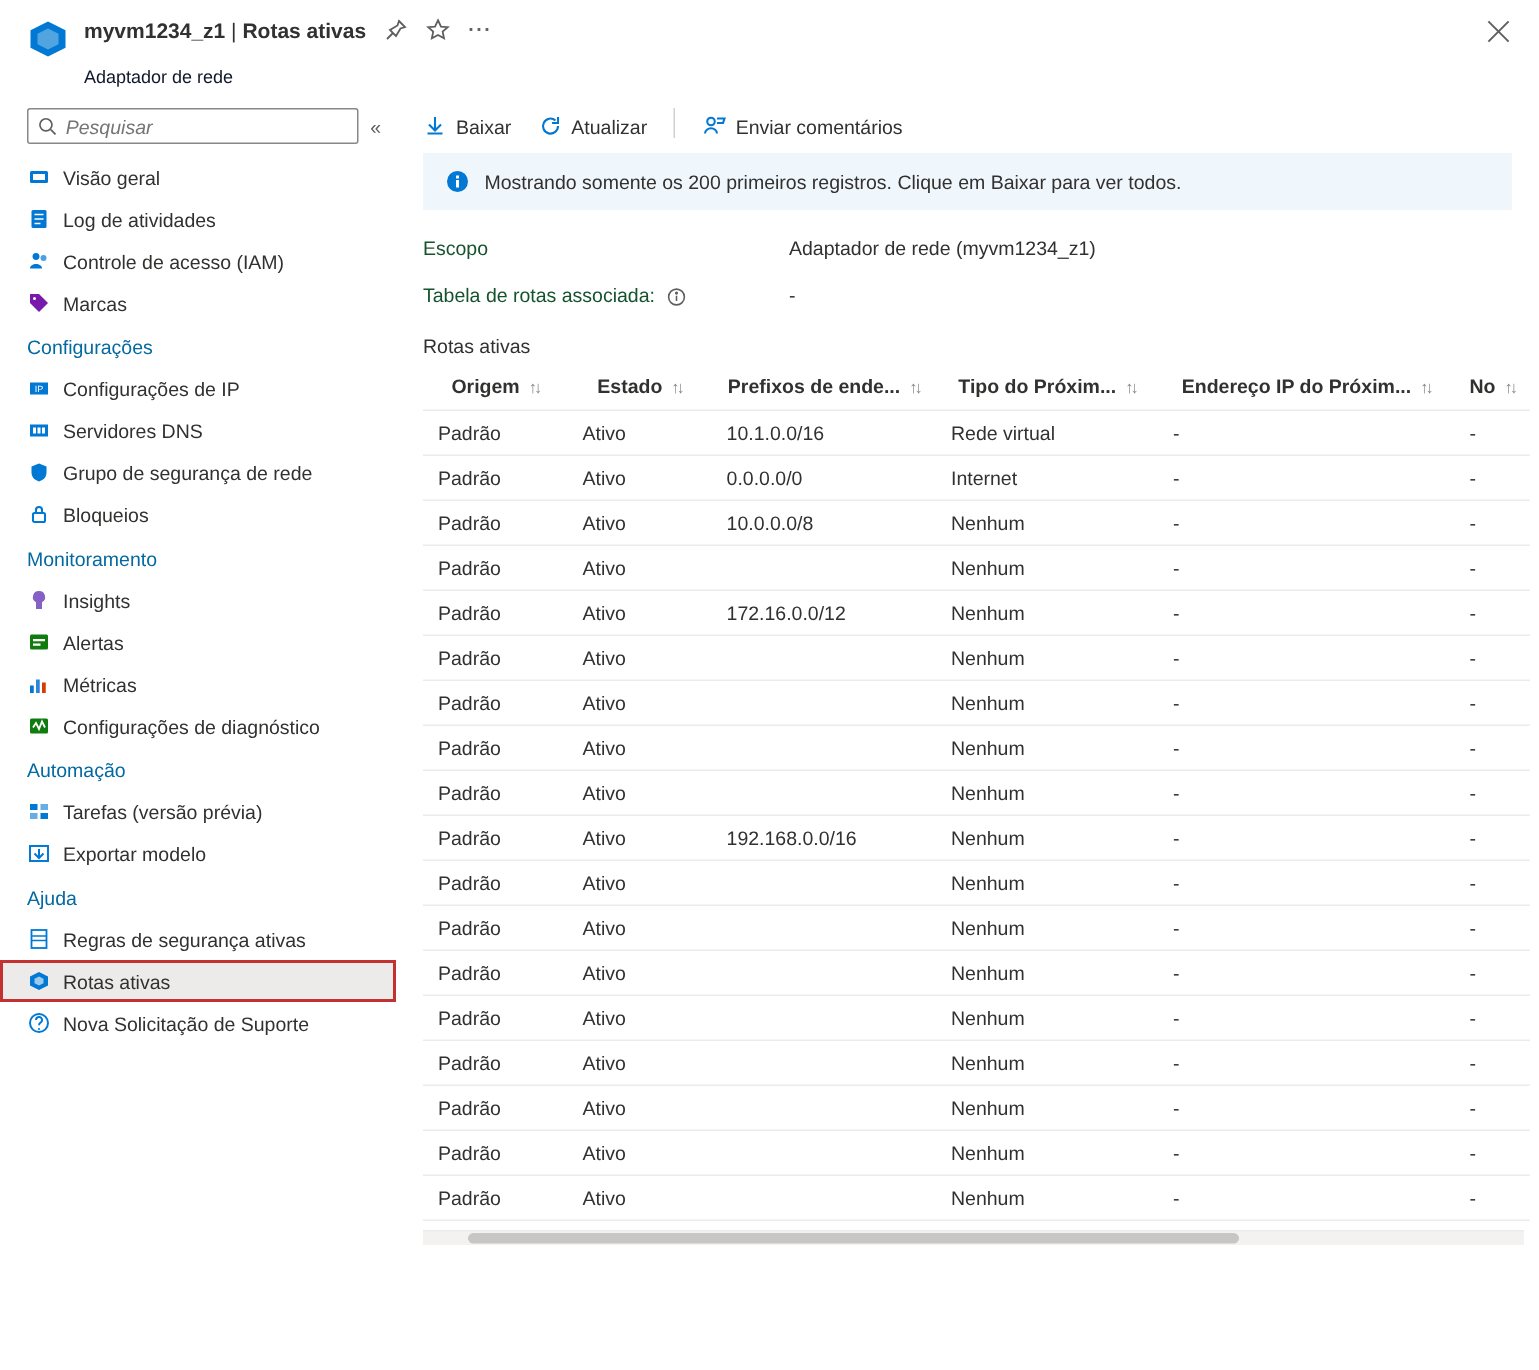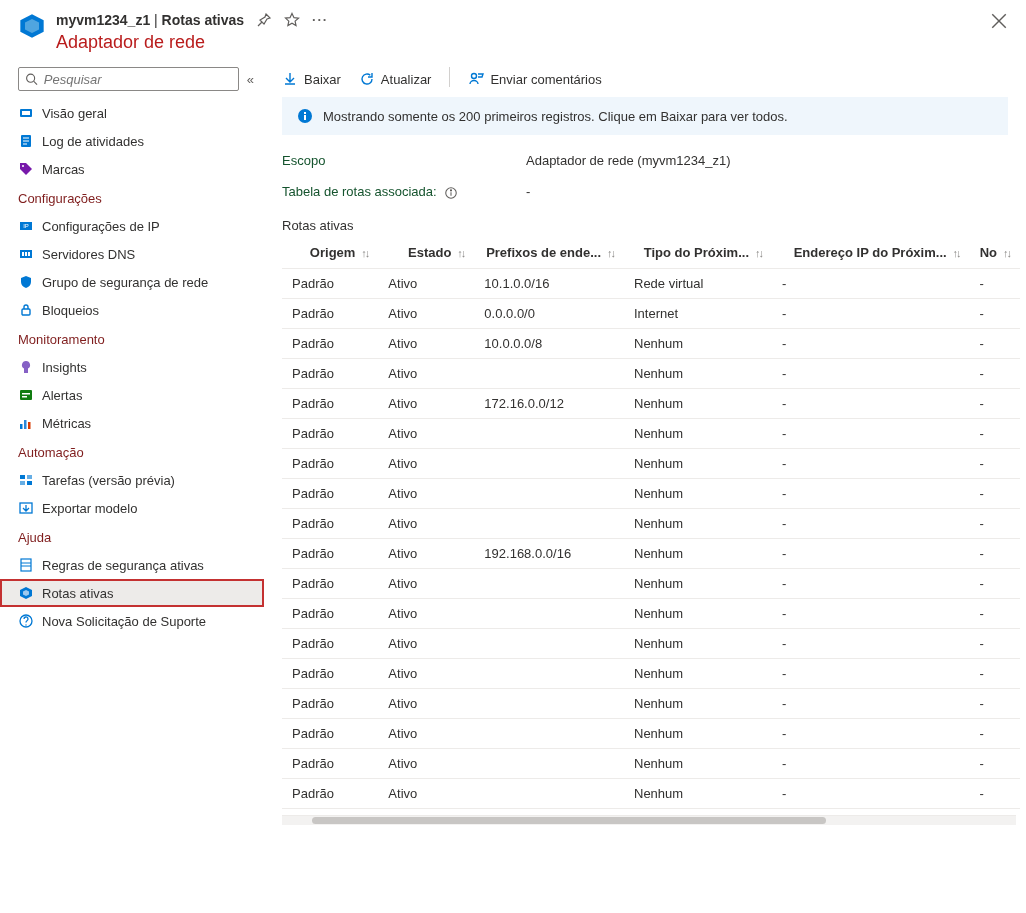--- a/index.html
+++ b/index.html
@@ -13,35 +13,35 @@
   }
   .container { display: flex; flex-direction: column; }
 
   
   .header { display: flex; align-items: flex-start; padding: 12px 18px 4px 18px; }
   .header-icon { width: 28px; height: 28px; margin-right: 10px; flex-shrink: 0; }
   .header-text { flex: 1; }
   .header-title-row { display: flex; align-items: center; gap: 12px; }
   .header-title { font-size: 14px; font-weight: 600; color: #323130; }
   .header-title .sep { font-weight: 400; }
-  .header-subtitle { font-size: 18px; color: #b91c1c; margin-top: 4px; }
+  .header-subtitle { font-size: 12px; color: #0f172a; margin-top: 16px; }
   .icon-btn { width: 16px; height: 16px; color: #605e5c; cursor: pointer; display: inline-flex; }
   .close-btn { width: 18px; height: 18px; color: #605e5c; cursor: pointer; margin-left: auto; }
 
   .body { display: flex; }
 
   
   .sidebar { width: 264px; flex-shrink: 0; padding: 6px 0 10px 0; }
   .search-row { display: flex; align-items: center; gap: 8px; padding: 4px 10px 8px 18px; }
   .search-box { flex: 1; display: flex; align-items: center; border: 1px solid #8a8886; border-radius: 2px; height: 24px; padding: 0 6px; }
   .search-box svg { width: 14px; height: 14px; color: #605e5c; margin-right: 4px; }
   .search-box input { border: none; outline: none; width: 100%; font-size: 13px; font-style: italic; color: #8b5cf6; background: transparent; }
   .collapse-btn { color: #605e5c; cursor: pointer; font-size: 13px; }
 
-  .nav-section-title { font-size: 13px; font-weight: 400; color: #7f1d1d; padding: 8px 18px 6px 18px; }
+  .nav-section-title { font-size: 13px; font-weight: 400; color: #0369a1; padding: 8px 18px 6px 18px; }
   .nav-item { display: flex; align-items: center; gap: 8px; padding: 6px 18px; cursor: pointer; color: #323130; }
   .nav-item.active { background: #edebe9; box-shadow: inset 0 0 0 2px #c43131; }
   .nav-item svg, .nav-item .nav-ico { width: 16px; height: 16px; flex-shrink: 0; }
 
   
   .main { flex: 1; padding: 0 0 10px 18px; min-width: 0; }
   .toolbar { display: flex; align-items: flex-end; gap: 18px; padding: 10px 0 10px 0; color: #323130; }
   .tool-btn { display: inline-flex; align-items: center; gap: 6px; cursor: pointer; }
   .tool-btn svg { width: 16px; height: 16px; color: #0078d4; }
   .tool-sep { width: 1px; height: 20px; background: #d2d0ce; }
@@ -56,21 +56,21 @@
   .field-row { display: flex; padding: 4px 0 12px 0; }
   .field-row .label { width: 244px; color: #14532d; }
   .field-row .value { flex: 1; }
   .info-icon { display: inline-flex; width: 14px; height: 14px; vertical-align: middle; margin-left: 4px; }
   .info-icon svg { width: 14px; height: 14px; color: #605e5c; }
 
   .section-title { font-size: 13px; color: #323130; margin: 6px 0 4px 0; }
 
   .table-wrap { overflow-x: auto; margin-right: 6px; }
   table { border-collapse: collapse; width: 100%; min-width: 720px; }
-  th { text-align: right; font-weight: 600; font-size: 13px; padding: 8px 10px; border-bottom: 1px solid #edebe9; white-space: nowrap; }
+  th { text-align: center; font-weight: 600; font-size: 13px; padding: 8px 10px; border-bottom: 1px solid #edebe9; white-space: nowrap; }
   .sort-icons { color: #8a8886; font-size: 11px; margin-left: 6px; letter-spacing: -2px; cursor: pointer; }
   td { padding: 7px 10px; border-bottom: 1px solid #edebe9; white-space: nowrap; color: #323130; }
 
   
   .hscroll-track { height: 10px; background: #f3f2f1; border-top: 1px solid #edebe9; margin-top: 6px; margin-right: 10px; position: relative; }
   .hscroll-thumb { position: absolute; left: 30px; top: 1px; height: 7px; width: 70%; background: #c8c6c4; border-radius: 4px; }
 </style>
 </head>
 <body>
 
@@ -134,20 +134,28 @@
             <span class="nav-ico"><svg viewBox="0 0 16 16">
                 <rect x="3" y="2" width="10" height="12" rx="1" fill="#0078d4"></rect>
                 <line x1="5" y1="5" x2="11" y2="5" stroke="#fff"></line>
                 <line x1="5" y1="8" x2="11" y2="8" stroke="#fff"></line>
                 <line x1="5" y1="11" x2="9" y2="11" stroke="#fff"></line>
               </svg></span>
             <span>Log de atividades</span>
           </div>
           <div class="nav-item">
             <span class="nav-ico"><svg viewBox="0 0 16 16">
+                <circle cx="6" cy="5" r="2.3" fill="#0078d4"></circle>
+                <circle cx="11" cy="6" r="2" fill="#0078d4" opacity=".7"></circle>
+                <path d="M2 13c0-2 2-3 4-3s4 1 4 3" fill="#0078d4"></path>
+              </svg></span>
+            <span>Controle de acesso (IAM)</span>
+          </div>
+          <div class="nav-item">
+            <span class="nav-ico"><svg viewBox="0 0 16 16">
                 <path d="M2 2h6l6 6-6 6-6-6z" fill="#7719aa"></path>
                 <circle cx="5" cy="5" r="1" fill="#fff"></circle>
               </svg></span>
             <span>Marcas</span>
           </div>
         </div>
       <div id="nav-sections">
           <div class="nav-section-title">Configurações</div>
           <div class="nav-item">
             <span class="nav-ico"><svg viewBox="0 0 16 16">
@@ -194,20 +202,27 @@
               </svg></span>
             <span>Alertas</span>
           </div>
           <div class="nav-item">
             <span class="nav-ico"><svg viewBox="0 0 16 16">
                 <rect x="2" y="9" width="2.5" height="5" fill="#0078d4"></rect>
                 <rect x="6" y="5" width="2.5" height="9" fill="#2b88d8"></rect>
                 <rect x="10" y="7" width="2.5" height="7" fill="#d83b01"></rect>
               </svg></span>
             <span>Métricas</span>
+          </div>
+          <div class="nav-item">
+            <span class="nav-ico"><svg viewBox="0 0 16 16">
+                <rect x="2" y="3" width="12" height="10" rx="1" fill="#107c10"></rect>
+                <path d="M4 9l2-3 2 4 2-5 2 4" stroke="#fff" fill="none" stroke-width="1.2"></path>
+              </svg></span>
+            <span>Configurações de diagnóstico</span>
           </div>
           <div class="nav-section-title">Automação</div>
           <div class="nav-item">
             <span class="nav-ico"><svg viewBox="0 0 16 16">
                 <rect x="2" y="3" width="5" height="4" fill="#0078d4"></rect>
                 <rect x="9" y="3" width="5" height="4" fill="#0078d4" opacity=".6"></rect>
                 <rect x="2" y="9" width="5" height="4" fill="#0078d4" opacity=".6"></rect>
                 <rect x="9" y="9" width="5" height="4" fill="#0078d4"></rect>
               </svg></span>
             <span>Tarefas (versão prévia)</span>

